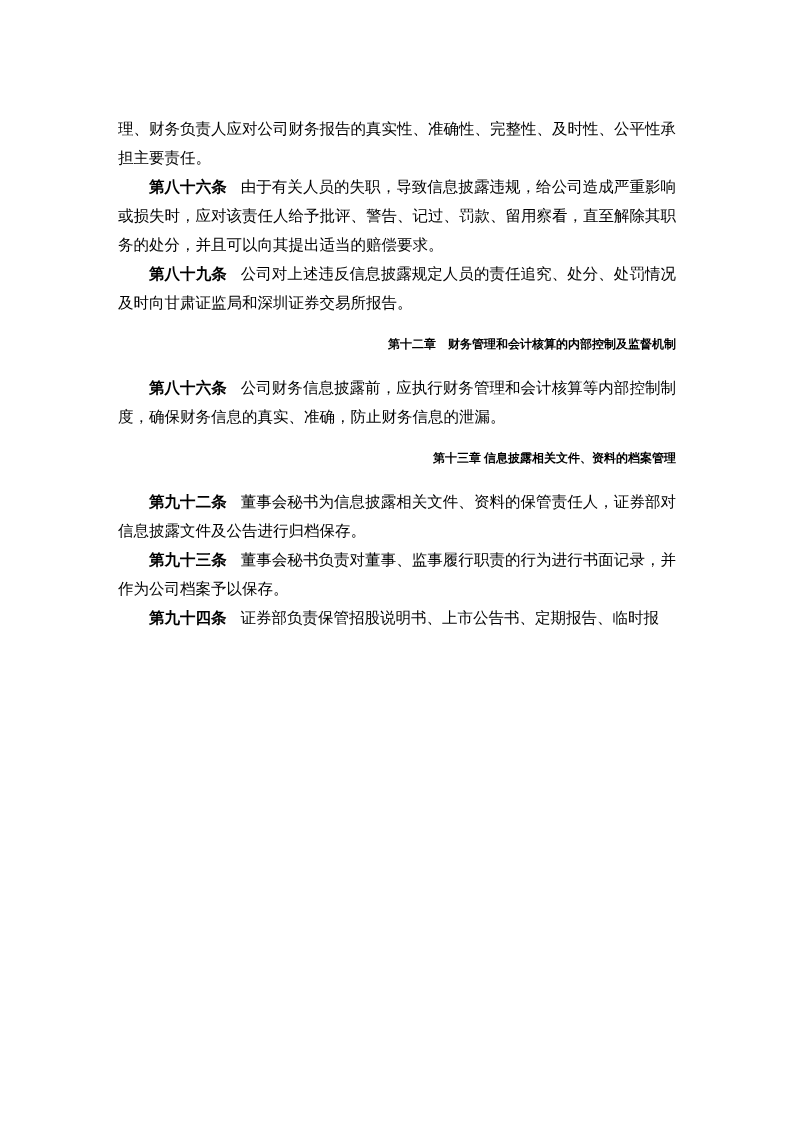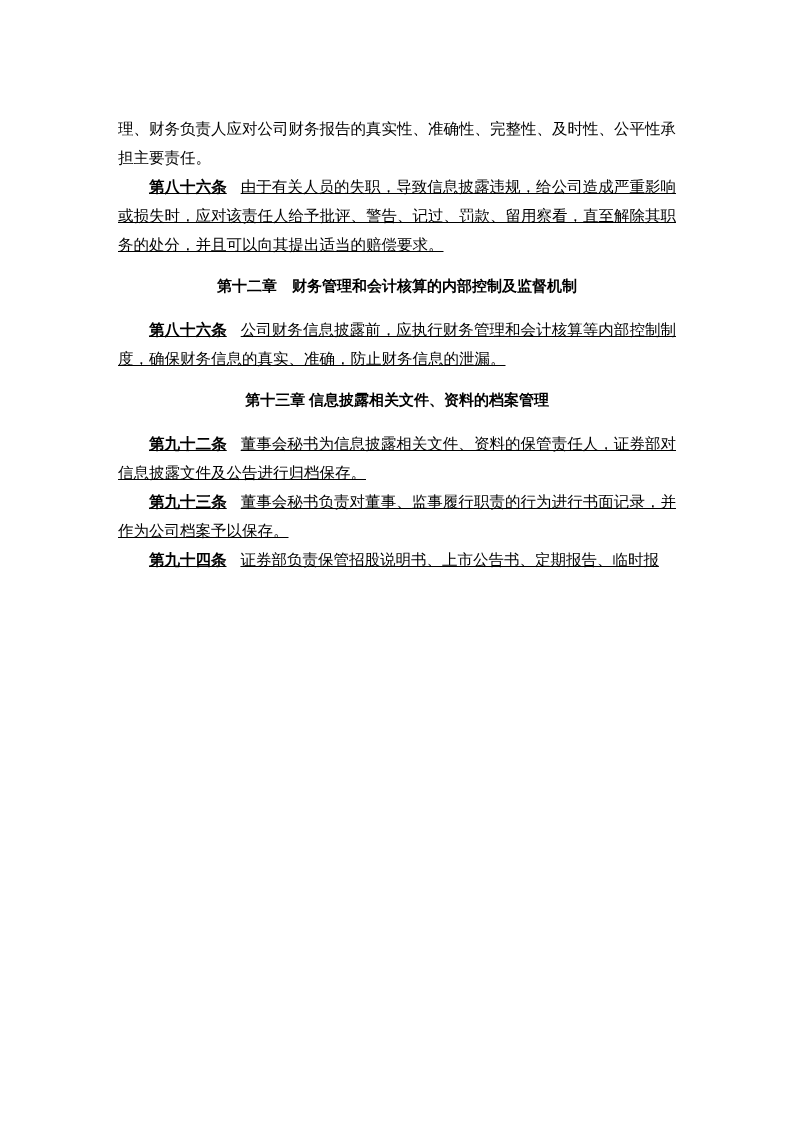--- a/index.html
+++ b/index.html
@@ -24,45 +24,45 @@
   }
   .para {
     margin: 0;
     font-size: 15.5px;
     line-height: 29px;
     text-align: justify;
     word-break: break-all;
   }
   .para.article {
     text-indent: 2em;
-    text-decoration: underline;
   }
   .label {
     font-weight: bold;
     margin-right: 0.9em;
   }
   .chapter {
     margin: 13px 0 14px 0;
-    font-size: 15px;
+    font-size: 12px;
     line-height: 29px;
     font-weight: bold;
-    text-align: center;
+    text-align: right;
   }
 </style>
 </head>
 <body>
 
 <div class="page">
 
   <p class="para"><span>理、财务负责人应对公司财务报告的真实性、准确性、完整性、及时性、公平性承担主要责任。</span></p>
 
   <p class="para article"><span class="label">第八十六条</span><span>由于有关人员的失职，导致信息披露违规，给公司造成严重影响或损失时，应对该责任人给予批评、警告、记过、罚款、留用察看，直至解除其职务的处分，并且可以向其提出适当的赔偿要求。</span></p>
 
 
 
+  <p class="para article"><span class="label">第八十九条</span><span>公司对上述违反信息披露规定人员的责任追究、处分、处罚情况及时向甘肃证监局和深圳证券交易所报告。</span></p>
 
   <h2 class="chapter">第十二章　财务管理和会计核算的内部控制及监督机制</h2>
 
   <p class="para article"><span class="label">第八十六条</span><span>公司财务信息披露前，应执行财务管理和会计核算等内部控制制度，确保财务信息的真实、准确，防止财务信息的泄漏。</span></p>
 
 
   <h2 class="chapter">第十三章 信息披露相关文件、资料的档案管理</h2>
 
   <p class="para article"><span class="label">第九十二条</span><span>董事会秘书为信息披露相关文件、资料的保管责任人，证券部对信息披露文件及公告进行归档保存。</span></p>
 

